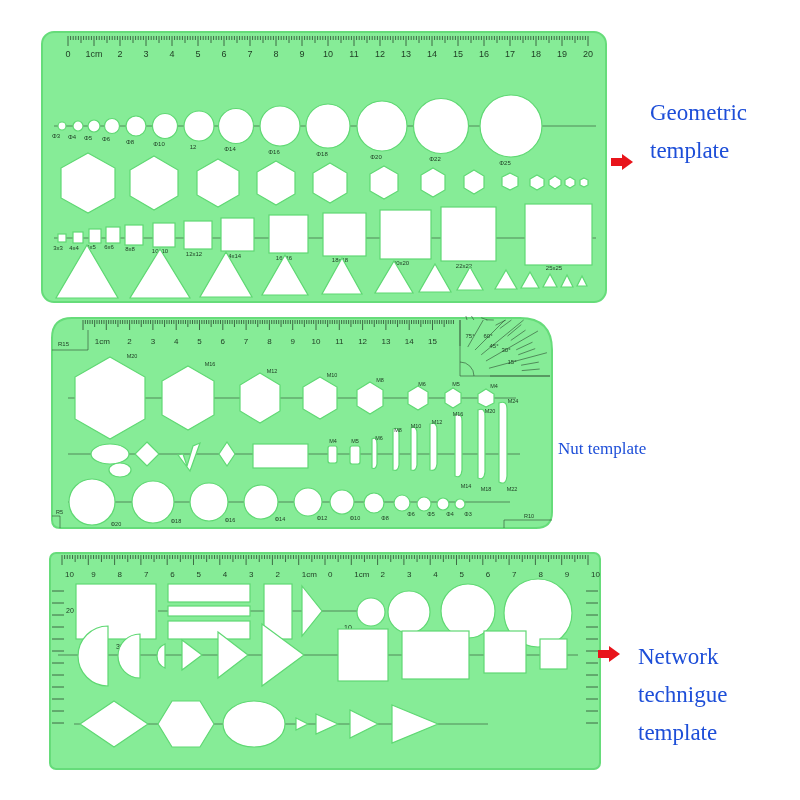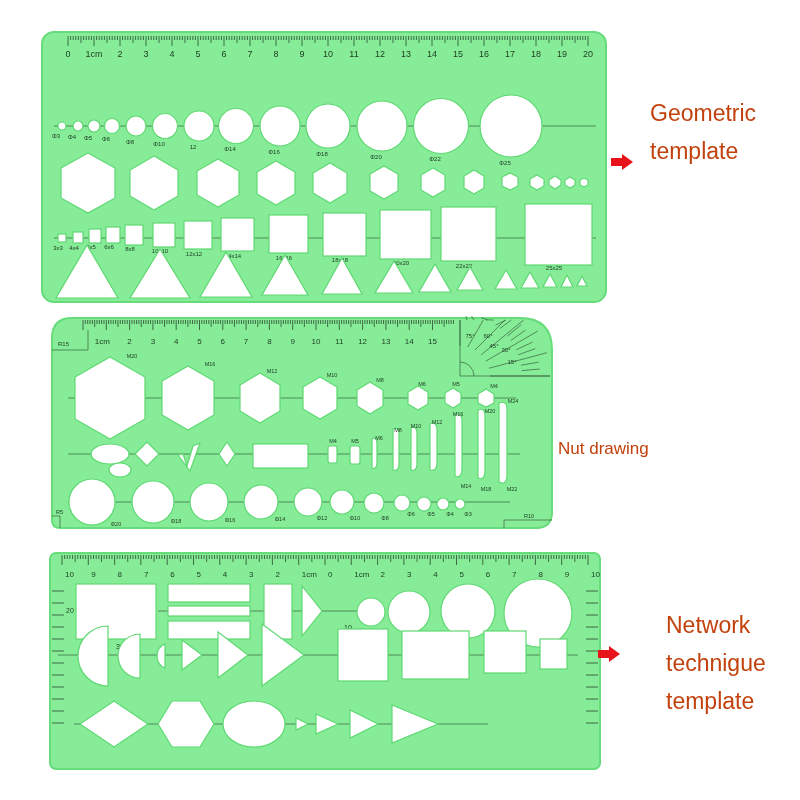--- a/index.html
+++ b/index.html
@@ -1,19 +1,19 @@
 <!DOCTYPE html>
 <html><head>
 <meta charset="utf-8">
 <style>
   html,body{margin:0;padding:0;background:#ffffff;}
   body{width:800px;height:800px;position:relative;overflow:hidden;font-family:"Liberation Sans",sans-serif;}
   .tpl{position:absolute;}
   .tpl svg{display:block;}
-  .caption{position:absolute;font-family:Liberation Sans, sans-serif;color:#c2410c;font-size:23px;line-height:38px;}
+  .caption{position:absolute;font-family:Liberation Serif, serif;color:#1d4ed8;font-size:23px;line-height:38px;}
   .caption span{display:block;}
   .arrow{position:absolute;width:22px;height:16px;}
   .nut-caption{font-size:17px;line-height:22px;}
 </style>
 </head>
 <body>
 
 <div class="tpl" style="left:40px;top:30px;">
 <svg width="568" height="274" viewBox="0 0 568 274">
   <rect x="2" y="2" width="564" height="270" rx="12" fill="#86ec97" stroke="#66dc7a" stroke-width="2"></rect>
@@ -657,21 +657,21 @@
       </g>
 
   <path d="M2,200 H10 V212" fill="none" stroke="#2b4a30" stroke-width="0.6"></path>
   <text x="6" y="198" font-size="5.5" fill="#1d3a22" font-family="Liberation Sans, sans-serif">R5</text>
   <path d="M454,212 V204 H502" fill="none" stroke="#2b4a30" stroke-width="0.6"></path>
   <text x="474" y="202" font-size="5.5" fill="#1d3a22" font-family="Liberation Sans, sans-serif">R10</text>
 </svg>
 </div>
 
 <div class="caption nut-caption" style="left:558px;top:438px;">
-  <span>Nut drawing</span>
+  <span>Nut template</span>
 </div>
 
 <div class="tpl" style="left:48px;top:551px;">
 <svg width="554" height="220" viewBox="0 0 554 220">
   <rect x="2" y="2" width="550" height="216" rx="6" fill="#86ec97" stroke="#66dc7a" stroke-width="2"></rect>
   <g id="ruler3" stroke="#2b4a30" stroke-width="0.8">
         <line x1="14" y1="4" x2="14" y2="14"></line>
         <line x1="16.63" y1="4" x2="16.63" y2="8"></line>
         <line x1="19.259999999999998" y1="4" x2="19.259999999999998" y2="8"></line>
         <line x1="21.89" y1="4" x2="21.89" y2="8"></line>
@@ -973,17 +973,17 @@
     <polygon points="344,154 390,173 344,192"></polygon>
   </g>
 </svg>
 </div>
 
 <div class="arrow" style="left:598px;top:646px;">
   <svg width="22" height="16" viewBox="0 0 22 16">
       <polygon points="0,4 11,4 11,0 22,8 11,16 11,12 0,12" fill="#e8141b"></polygon>
     </svg>
 </div>
-<div class="caption" style="left:638px;top:606px;margin-left:28px;">
+<div class="caption" style="left:638px;top:638px;">
   <span>Network</span>
   <span>technigue</span>
   <span>template</span>
 </div>
 
 </body></html>

